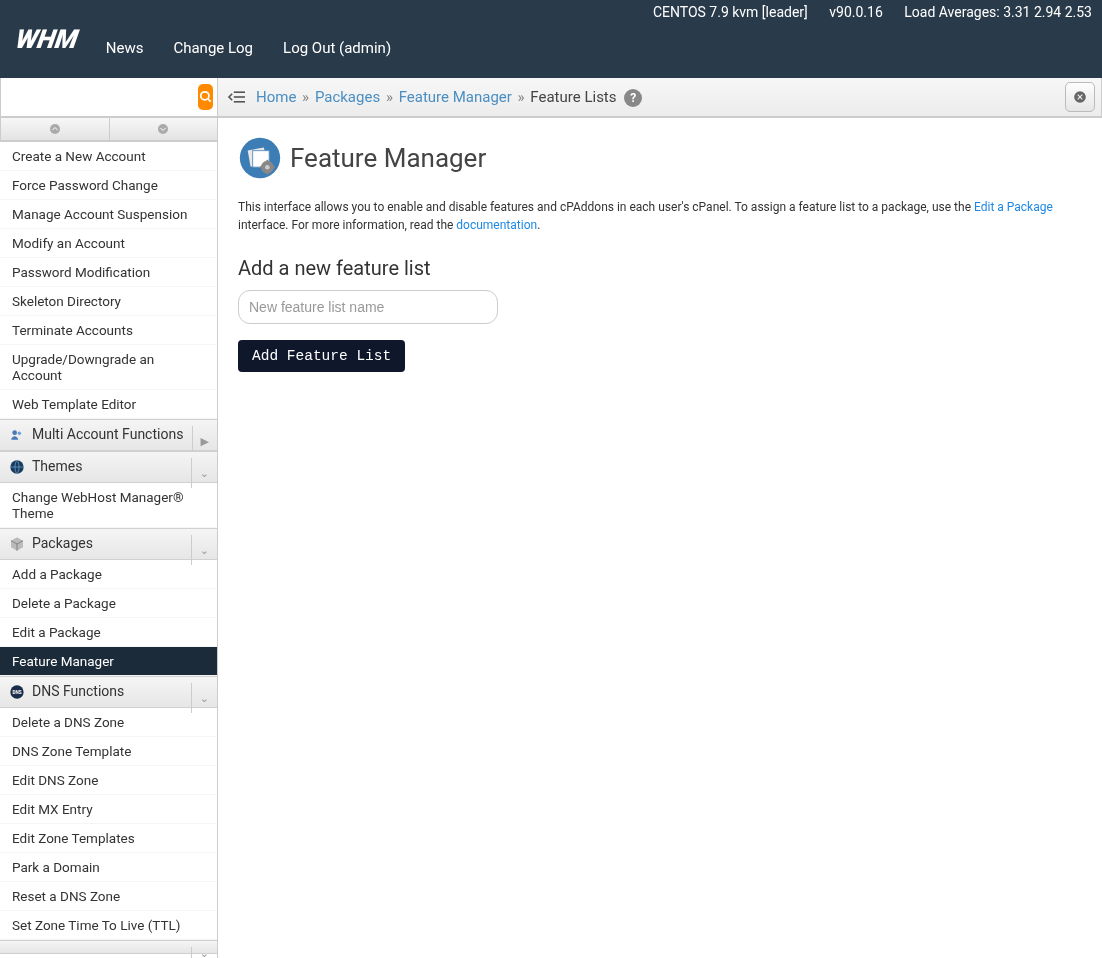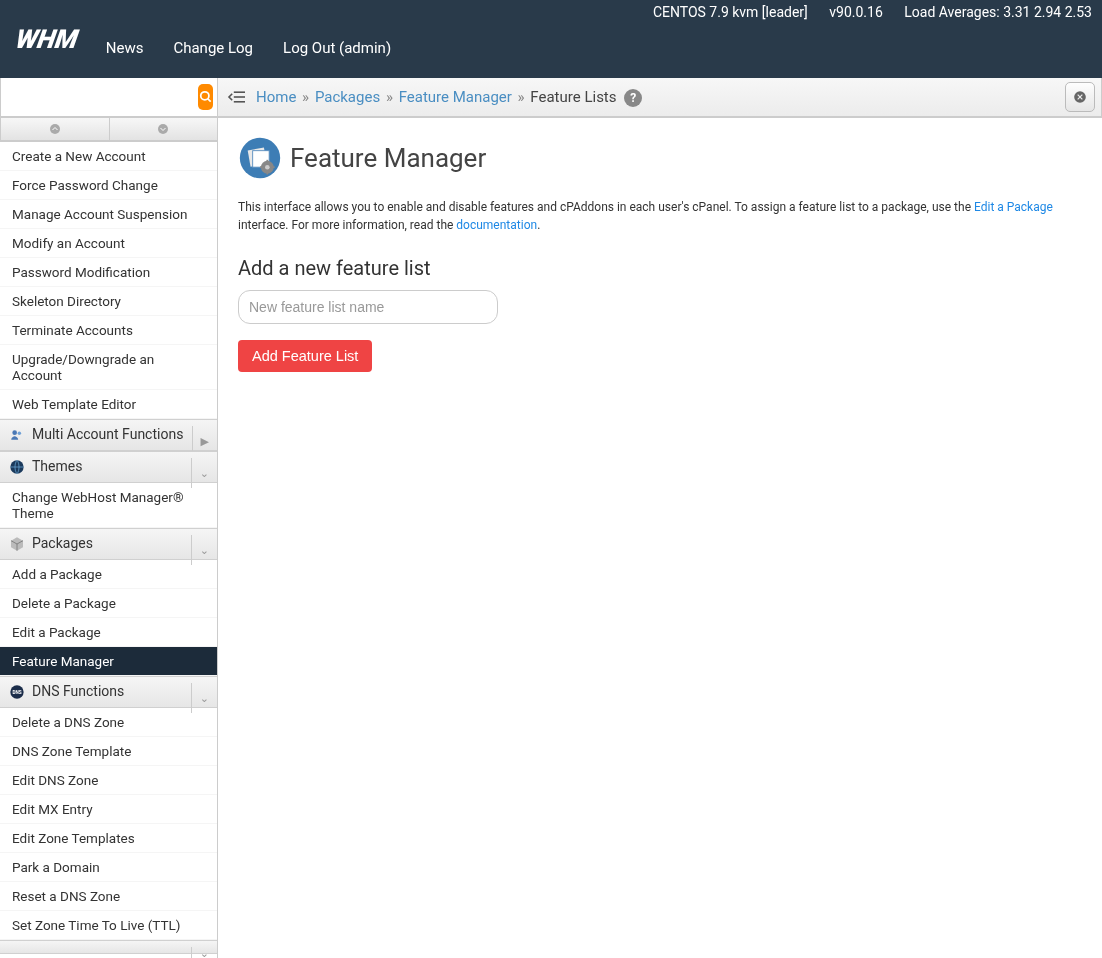--- a/index.html
+++ b/index.html
@@ -46,21 +46,21 @@
 
 .main { flex: 1; background: #fff; padding: 18px 20px; overflow: auto; }
 .page-head { display: flex; align-items: center; margin-bottom: 18px; }
 .page-icon { width: 44px; height: 44px; margin-right: 8px; }
 .page-title { font-size: 26px; font-weight: 400; color: #444; }
 .description { font-size: 12px; color: #333; line-height: 1.5; margin-bottom: 22px; max-width: 860px; }
 .description a { color: #1e88e5; text-decoration: none; cursor: pointer; }
 .section-label { font-size: 20px; color: #333; margin-bottom: 10px; }
 .text-input { width: 260px; padding: 8px 10px; border: 1px solid #ccc; border-radius: 12px; font-size: 14px; color: #333; display: block; margin-bottom: 16px; }
 .text-input::placeholder { color: #999; }
-.primary-btn { background: #ef4444; color: #fff; border: none; border-radius: 4px; padding: 8px 14px; font-size: 14.5px; cursor: pointer; }
+.primary-btn { background: #0f172a; color: #fff; border: none; border-radius: 4px; padding: 8px 14px; font-size: 14.5px; cursor: pointer; font-family: Liberation Mono, monospace; }
 </style>
 </head>
 <body>
 
 <div class="topbar">
   <div class="topbar-info">
     <span>CENTOS 7.9 kvm [leader]</span>
     <span>v90.0.16</span>
     <span>Load Averages: 3.31 2.94 2.53</span>
   </div>

